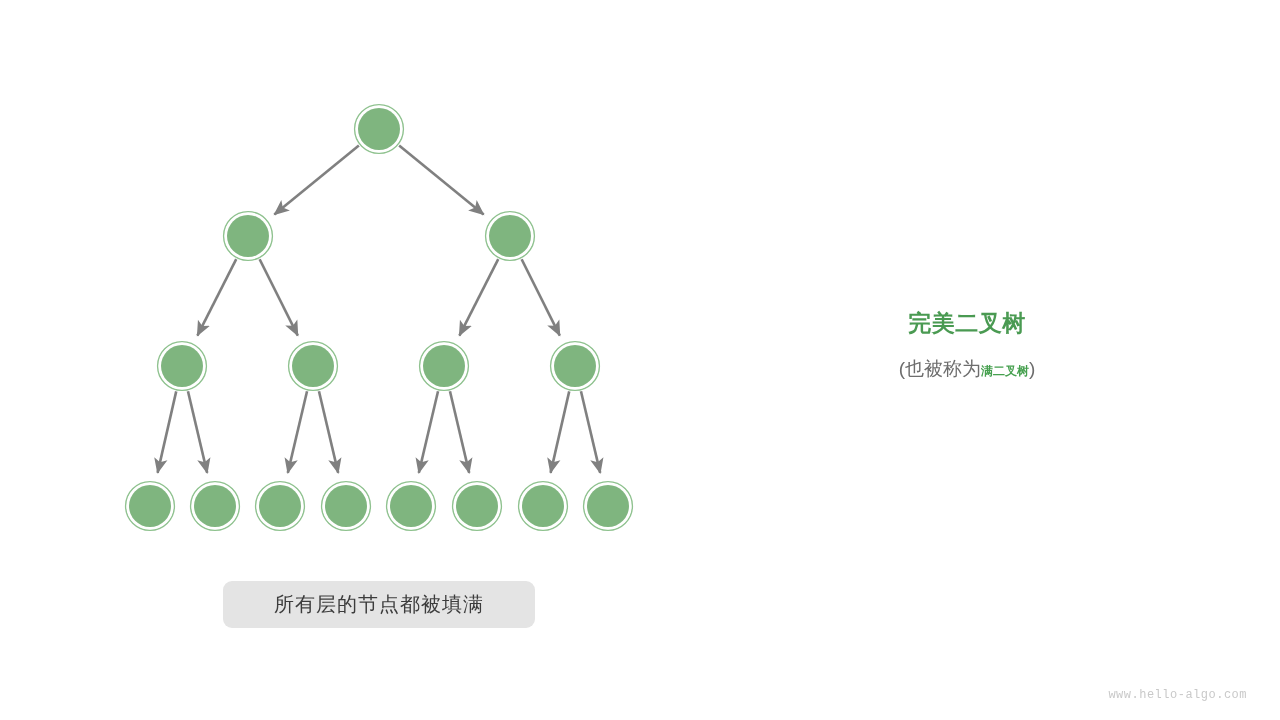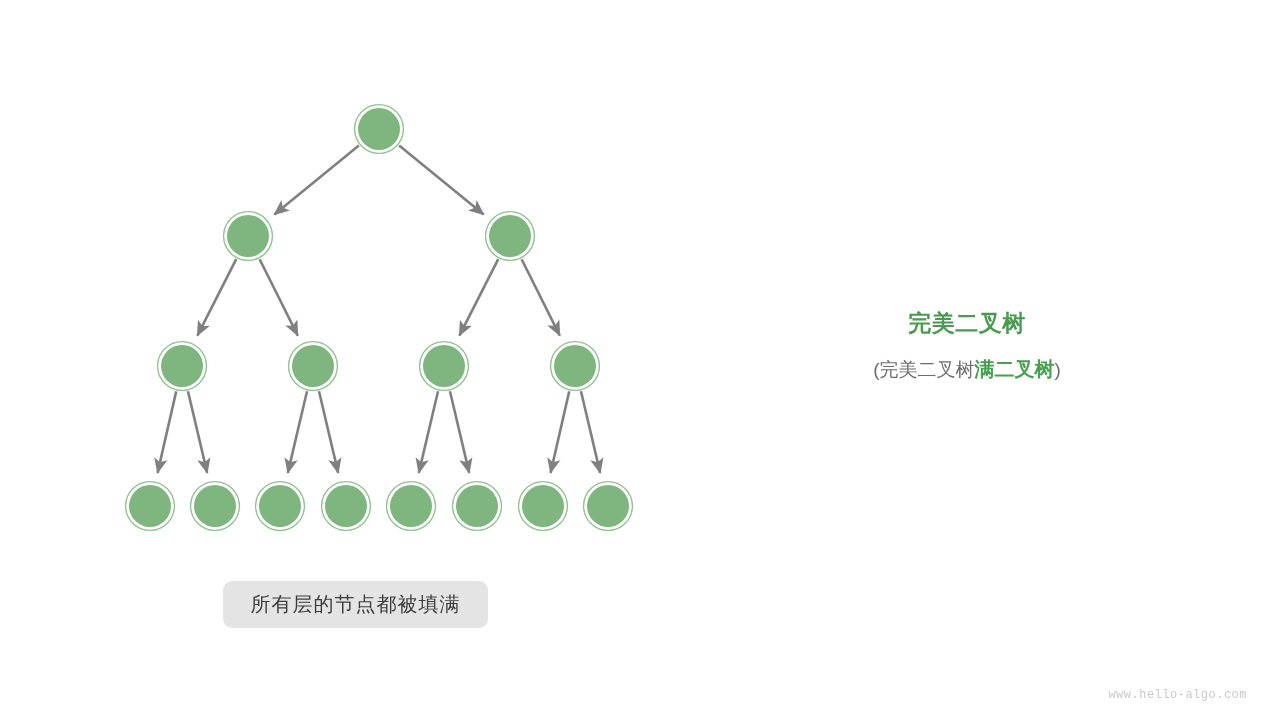--- a/index.html
+++ b/index.html
@@ -50,29 +50,29 @@
   .legend-alias {
     font-family: "Liberation Sans", "DejaVu Sans", sans-serif;
     font-size: 19px;
     color: #6d6d6d;
     line-height: 30px;
     margin-top: 16px;
   }
   .legend-alias .alias-strong {
     color: #46a04f;
     font-weight: bold;
-    font-size: 20px;
+    font-size: 12px;
     margin-top: 34px;
   }
 
   .caption-box {
     position: absolute;
     left: 223px;
     top: 581px;
-    width: 265px;
+    width: 312px;
     height: 47px;
     background: #e4e4e4;
     border-radius: 9px;
     display: flex;
     align-items: center;
     justify-content: center;
     box-sizing: border-box;
   }
   .caption-text {
     font-family: "Liberation Sans", "DejaVu Sans", sans-serif;
@@ -190,20 +190,20 @@
       <g>
         <circle cx="608" cy="506" r="24.2" fill="none" stroke="#8fc28f" stroke-width="1.8"></circle>
         <circle cx="608" cy="506" r="22.6" fill="none" stroke="#ffffff" stroke-width="2.2"></circle>
         <circle cx="608" cy="506" r="21" fill="#7fb57f"></circle>
       </g>
     </g>
 </svg>
 
 <div class="legend-block">
   <div class="legend-title">完美二叉树</div>
-  <div class="legend-alias"><span>(完美二叉树</span><span class="alias-strong">满二叉树</span><span>)</span></div>
+  <div class="legend-alias"><span>(也被称为</span><span class="alias-strong">满二叉树</span><span>)</span></div>
 </div>
 
 <div class="caption-box">
   <span class="caption-text">所有层的节点都被填满</span>
 </div>
 
 <div class="watermark">www.hello-algo.com</div>
 
 </body></html>

